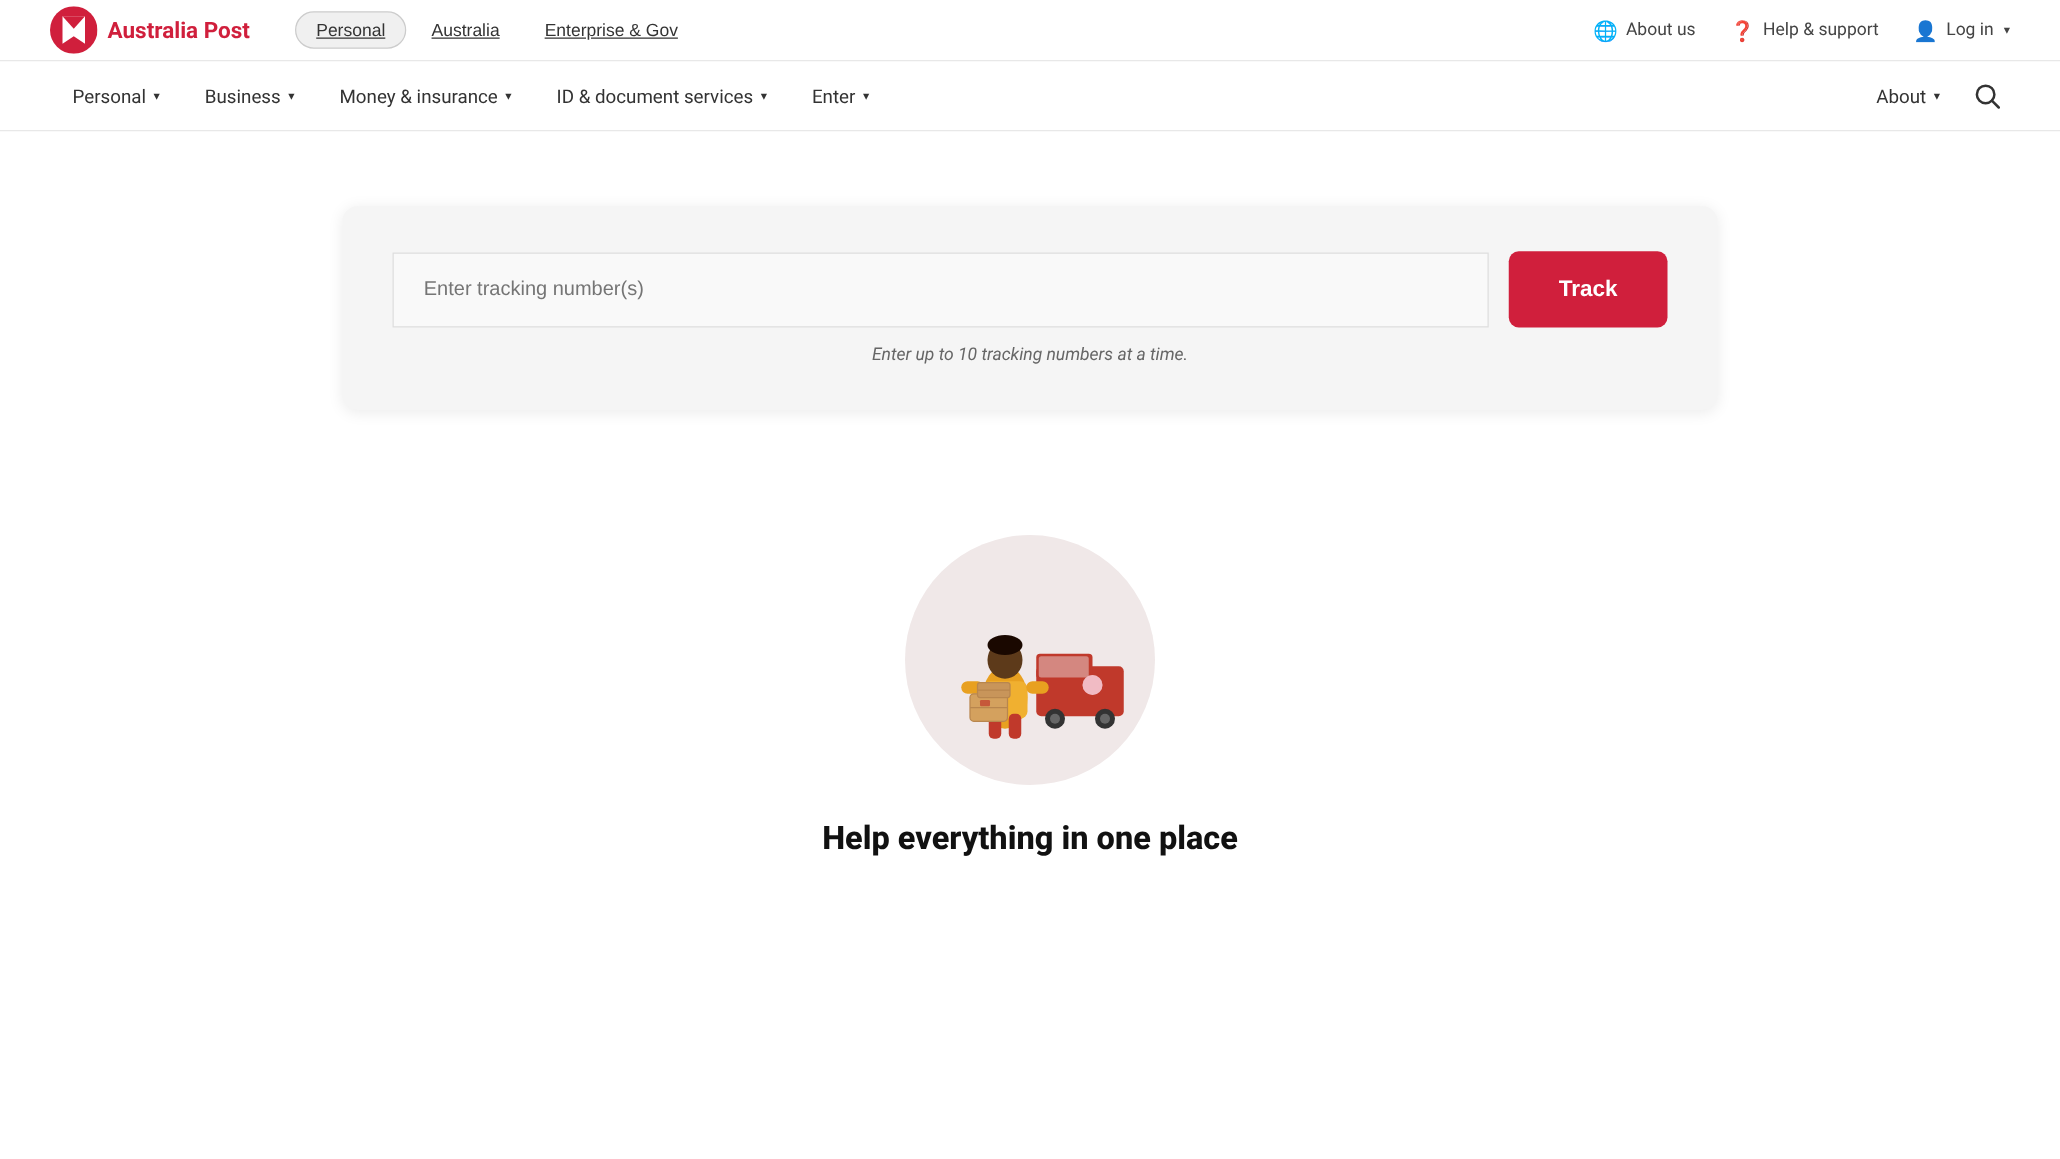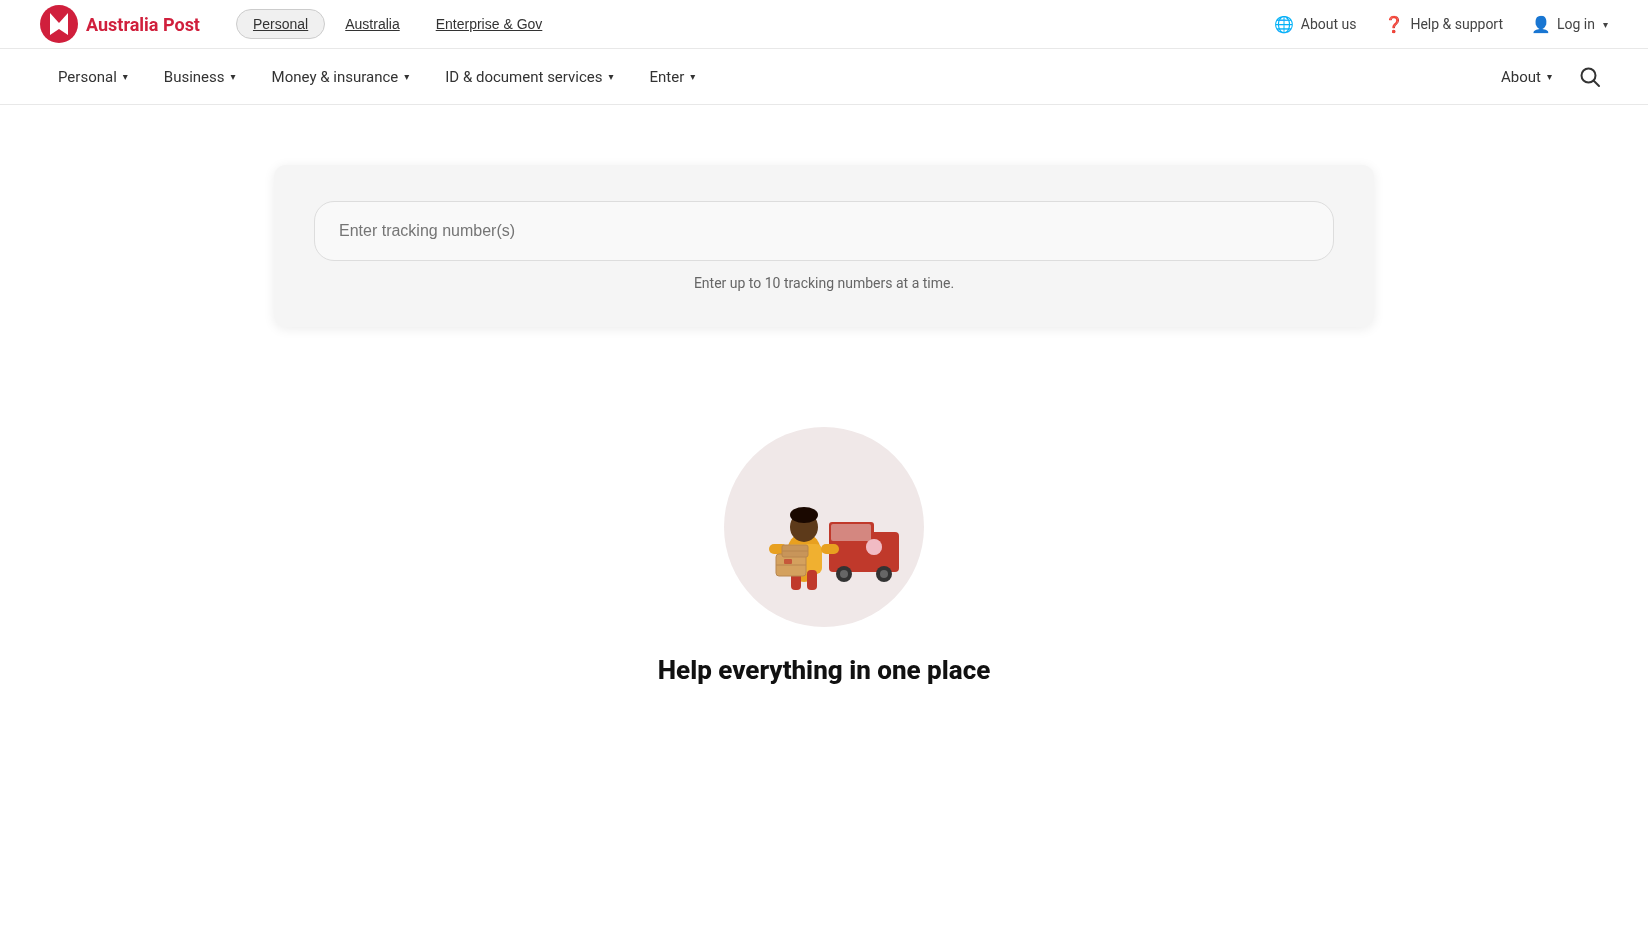--- a/index.html
+++ b/index.html
@@ -178,21 +178,21 @@
 
     .track-input-row {
       display: flex;
       align-items: center;
       gap: 16px;
     }
 
     .track-input {
       flex: 1;
       padding: 20px 24px;
-      border-radius: 20px;
+      border-radius: 0;
       border: 1.5px solid #ddd;
       background: #f9f9f9;
       font-size: 16px;
       color: #999;
       outline: none;
     }
 
     .track-btn {
       padding: 20px 40px;
       background: #d01f3c;
@@ -202,20 +202,21 @@
       border: none;
       border-radius: 8px;
       cursor: pointer;
       white-space: nowrap;
     }
 
     .track-hint {
       margin-top: 14px;
       font-size: 14px;
       color: #666;
+      font-style: italic;
     }
 
     
     .illustration-section {
       text-align: center;
       padding: 60px 40px 40px;
     }
 
     .illustration-circle {
       width: 200px;
@@ -317,20 +318,21 @@
     </div>
   </div>
 </nav>
 
 <main>
   <section class="hero">
 
     <div class="track-card">
       <div class="track-input-row">
         <input class="track-input" type="text" placeholder="Enter tracking number(s)" style="">
+        <button class="track-btn">Track</button>
       </div>
       <p class="track-hint">Enter up to 10 tracking numbers at a time.</p>
     </div>
   </section>
 
   <section class="illustration-section">
     <div class="illustration-circle">
 
       <svg class="delivery-svg" viewBox="0 0 180 160" xmlns="http://www.w3.org/2000/svg">
 

